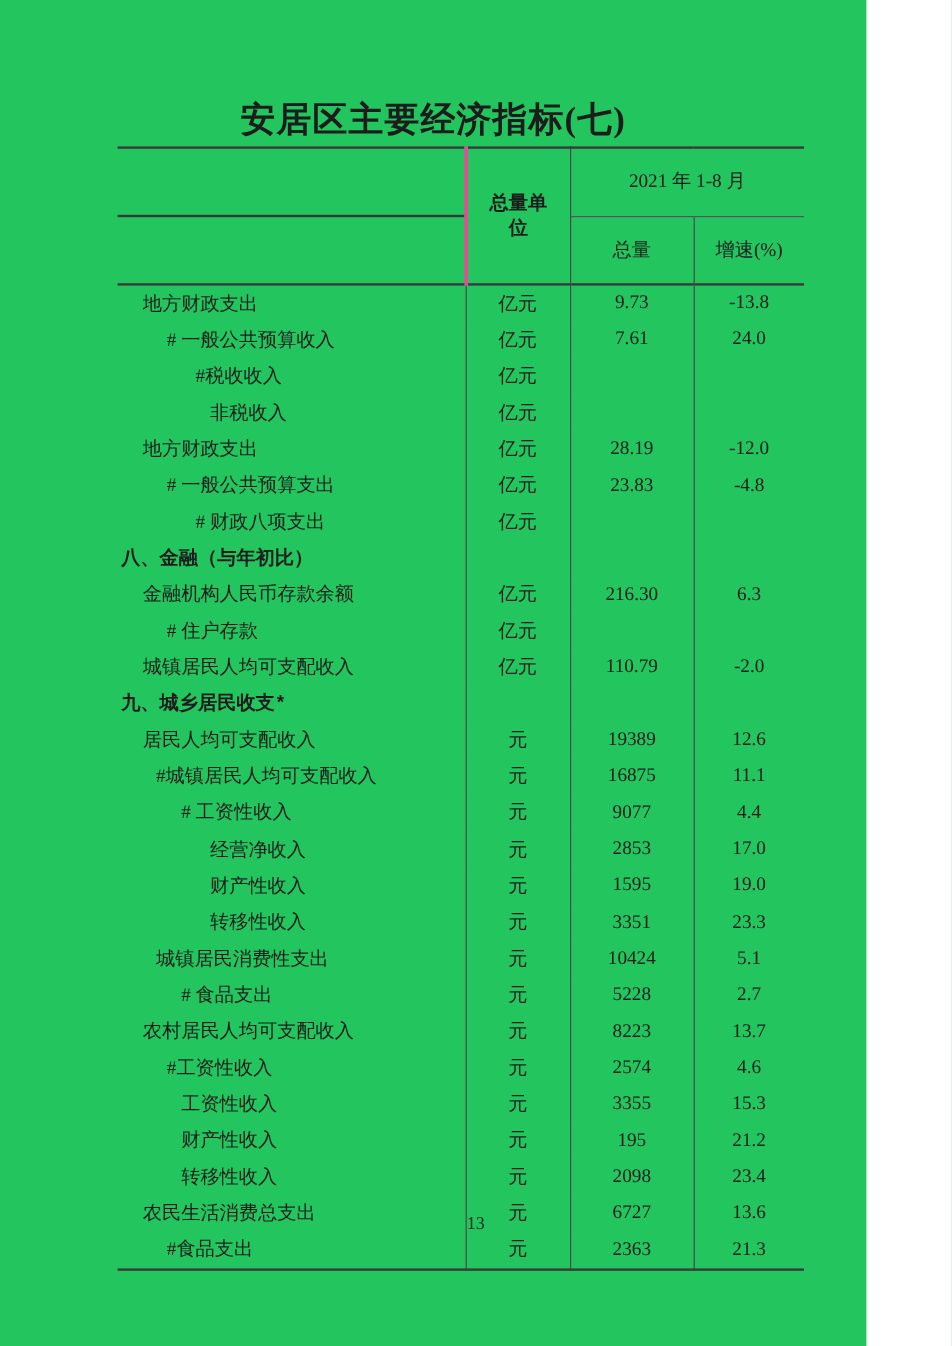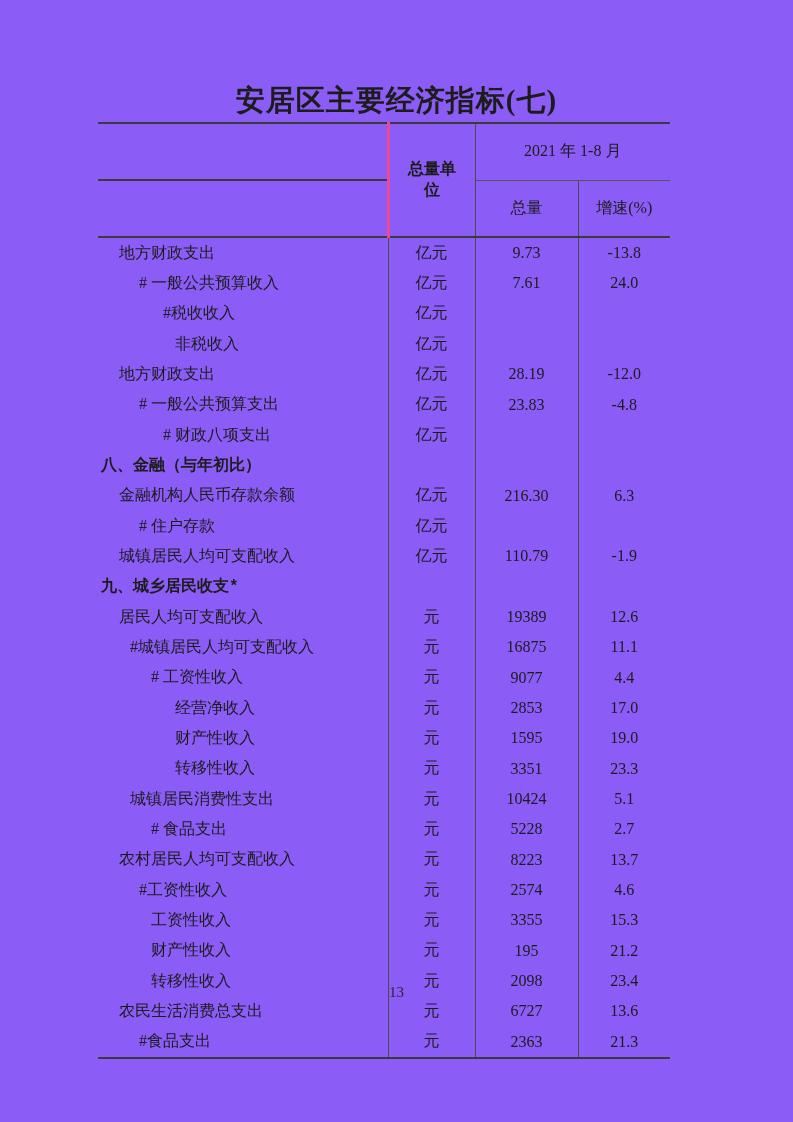--- a/index.html
+++ b/index.html
@@ -1,20 +1,20 @@
 <!DOCTYPE html>
 <html><head>
 <meta charset="utf-8">
 <style>
   html, body { margin: 0; padding: 0; background: #ffffff; }
   .page {
     position: relative;
-    width: 793px;
+    width: 722px;
     height: 1122px;
-    background: #8b5cf6;
+    background: #22c55e;
     font-family: "Liberation Serif", "DejaVu Serif", serif;
     color: #1c1c1c;
     overflow: hidden;
   }
   .title {
     margin: 0;
     padding-top: 84px;
     height: 32px;
     line-height: 32px;
     text-align: center;
@@ -67,21 +67,21 @@
   .ind-4 { padding-left: 53px; }
   .ind-5 { padding-left: 65px; }
   .ind-6 { padding-left: 77px; }
   .sec {
     font-weight: bold;
     font-family: Liberation Mono, monospace;
     font-size: 16px;
   }
   .page-number {
     position: absolute;
-    top: 984px;
+    top: 1012px;
     left: 0;
     width: 793px;
     text-align: center;
     font-size: 15px;
     color: #2a2a2a;
   }
 </style>
 </head>
 <body>
 
@@ -166,21 +166,21 @@
         <tr>
     <td class="cell-label ind-3"># 住户存款</td>
     <td class="cell-unit">亿元</td>
     <td class="cell-total"></td>
     <td class="cell-growth"></td>
   </tr>
         <tr>
     <td class="cell-label ind-1">城镇居民人均可支配收入</td>
     <td class="cell-unit">亿元</td>
     <td class="cell-total">110.79</td>
-    <td class="cell-growth">-1.9</td>
+    <td class="cell-growth">-2.0</td>
   </tr>
         <tr>
     <td class="cell-label ind-0 sec">九、城乡居民收支*</td>
     <td class="cell-unit"></td>
     <td class="cell-total"></td>
     <td class="cell-growth"></td>
   </tr>
         <tr>
     <td class="cell-label ind-1">居民人均可支配收入</td>
     <td class="cell-unit">元</td>

